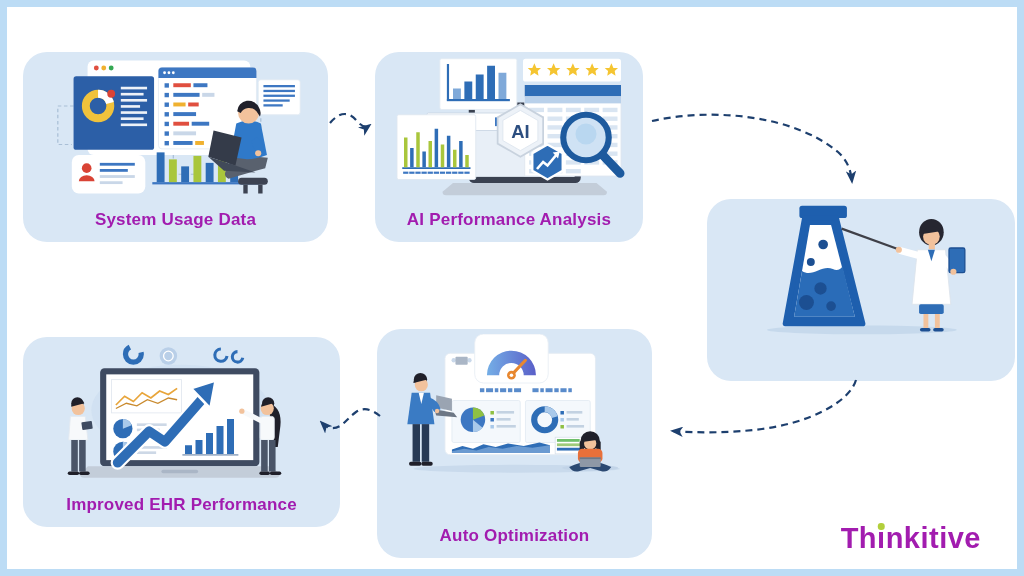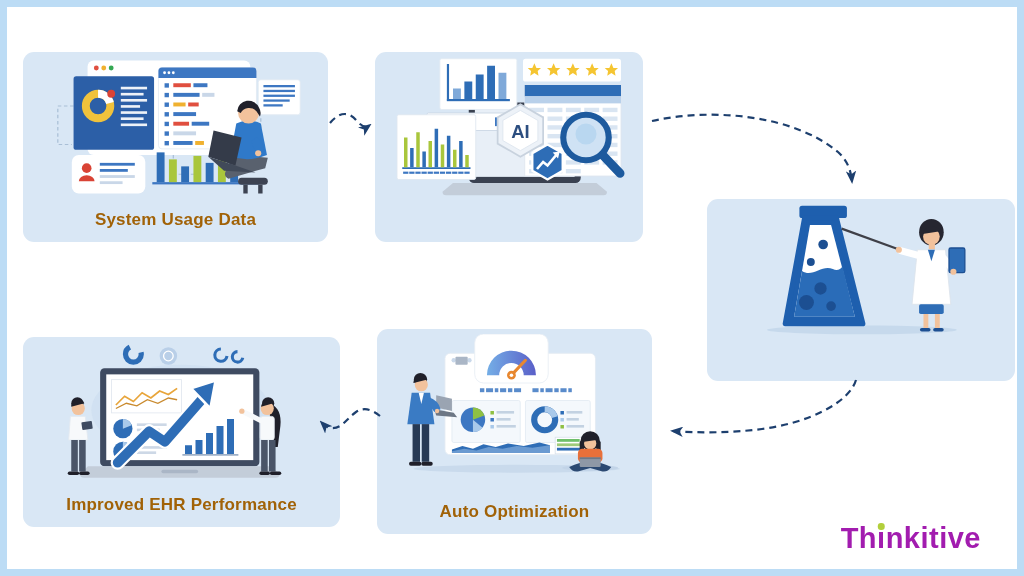--- a/index.html
+++ b/index.html
@@ -1,25 +1,25 @@
 <!DOCTYPE html>
 <html><head>
 <meta charset="utf-8">
 <style>
   *{margin:0;padding:0;box-sizing:border-box}
   html,body{width:1024px;height:576px;background:#fff;font-family:"Liberation Sans",sans-serif;overflow:hidden}
   .frame{position:relative;width:1024px;height:576px;background:#ffffff;border:7px solid #bcdcf5}
-  .card{position:absolute;background:#d9e7f5;border-radius:11px}
+  .card{position:absolute;background:#d9e7f5;border-radius:24px}
   .illus{position:absolute;left:0;right:0;top:5px;height:140px;width:100%}
-  .card-title{position:absolute;left:0;right:0;bottom:12px;text-align:center;color:#a16207;font-size:17px;font-weight:600;letter-spacing:.2px}
+  .card-title{position:absolute;left:0;right:0;bottom:12px;text-align:center;color:#a21caf;font-size:17px;font-weight:600;letter-spacing:.2px}
   #c1{left:16px;top:45px;width:305px;height:190px}
   #c2{left:368px;top:45px;width:268px;height:190px}
   #c3{left:700px;top:192px;width:308px;height:182px}
   #c3 .illus{height:132px}
-  #c4{left:370px;top:322px;width:275px;height:205px}
+  #c4{left:370px;top:322px;width:275px;height:229px}
   #c5{left:16px;top:330px;width:317px;height:190px}
   .arrows{position:absolute;left:0;top:0;width:1010px;height:562px;pointer-events:none}
   .flow{fill:none;stroke:#1d3f6e;stroke-width:2.2;stroke-dasharray:7 5;marker-end:url(#ah)}
   .logo{position:absolute;right:36px;bottom:14px;font-size:29px;font-weight:700;color:#a21caf;letter-spacing:.5px}
   .logo .idot{position:relative;display:inline-block}
   .logo .idot::after{content:"";position:absolute;left:50%;transform:translateX(-50%);top:1px;width:6.5px;height:6.5px;border-radius:50%;background:#b2cf3b}
 </style>
 </head>
 <body>
 
@@ -242,20 +242,21 @@
         <polygon points="178,100 160.7,110 160.7,130 178,140 195.3,130 195.3,110" fill="#2e6db6" stroke="#fff" stroke-width="2.5"></polygon>
         <polyline points="166,128 173,120 178,124 188,112" fill="none" stroke="#fff" stroke-width="3"></polyline>
         <polygon points="184,109 192,108 190,116" fill="#fff"></polygon>
       </g>
       <g>
         <circle cx="222" cy="92" r="26" fill="#cfe2f4" stroke="#1d5a9e" stroke-width="7"></circle>
         <circle cx="222" cy="88" r="12" fill="#b9d7f0"></circle>
         <line x1="241" y1="112" x2="261" y2="133" stroke="#1d5a9e" stroke-width="10" stroke-linecap="round"></line>
       </g>
     </svg>
+    <div class="card-title">AI Performance Analysis</div>
   </div>
 
   <div class="card" id="c3">
     <svg class="illus" viewBox="0 0 308 150">
       <ellipse cx="155" cy="143" rx="108" ry="5" fill="#c6d9ec"></ellipse>
       <g>
         <rect x="84" y="2" width="54" height="14" rx="3" fill="#1e5fae"></rect>
         <path d="M90,16 L68,136 L156,136 L126,16 Z" fill="#1e5fae" stroke="#1e5fae" stroke-width="6" stroke-linejoin="round"></path>
         <path d="M96,24 L78,128 L147,128 L120,24 Z" fill="#fff"></path>
         <path d="M87,76 C99,84 110,68 122,74 C127,76.5 131,74 133,71 L147,128 L78,128 Z" fill="#2a6cb8"></path>

